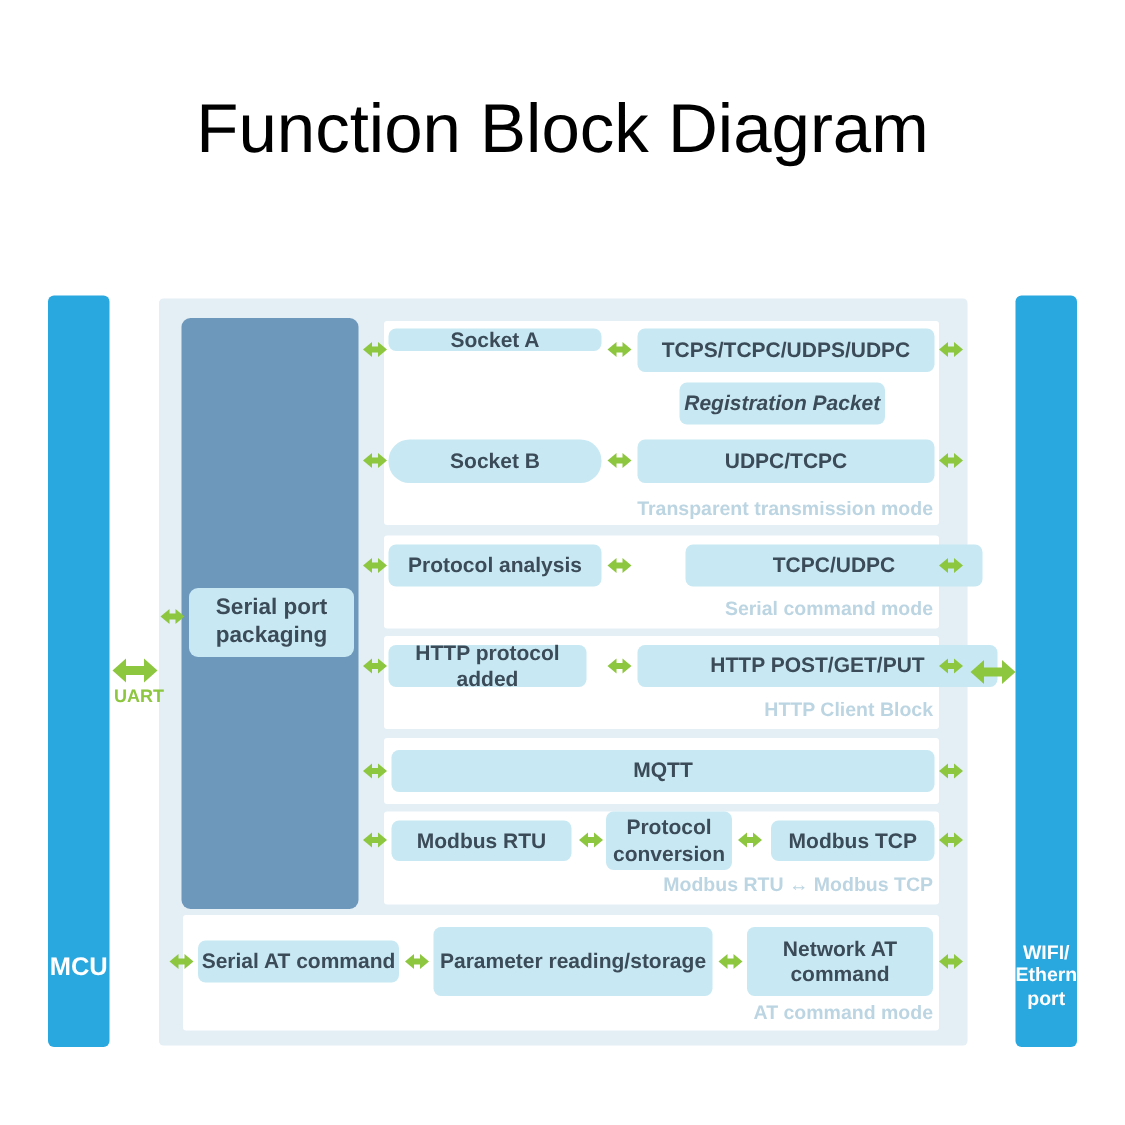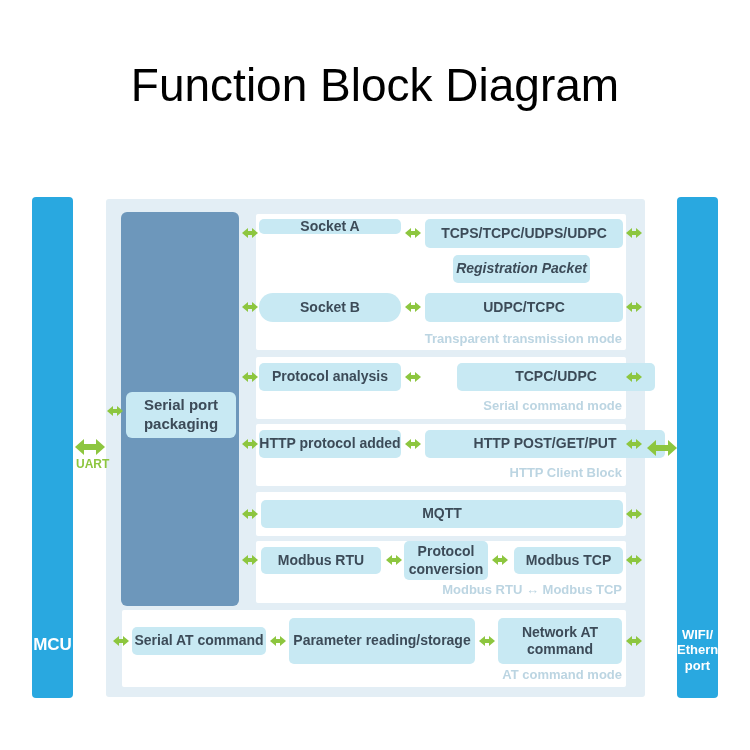--- a/index.html
+++ b/index.html
@@ -71,21 +71,21 @@
 <div class="abs box" style="left:453px;top:255px;width:137px;height:28px;font-style:italic;">Registration Packet</div>
 
 <div class="abs box" style="left:259px;top:293px;width:142px;height:29px;border-radius:14px;">Socket B</div>
 <div class="abs box" style="left:425px;top:293px;width:198px;height:29px;">UDPC/TCPC</div>
 <div class="abs modelabel" style="left:322px;top:331px;width:300px;">Transparent transmission mode</div>
 
 <div class="abs box" style="left:259px;top:363px;width:142px;height:28px;">Protocol analysis</div>
 <div class="abs box" style="left:425px;top:363px;width:198px;height:28px;margin-left:32px;">TCPC/UDPC</div>
 <div class="abs modelabel" style="left:322px;top:398px;width:300px;">Serial command mode</div>
 
-<div class="abs box" style="left:259px;top:430px;width:142px;height:28px;">HTTP protocol added</div>
+<div class="abs box" style="left:259px;top:430px;width:132px;height:28px;">HTTP protocol added</div>
 <div class="abs box" style="left:425px;top:430px;width:240px;height:28px;">HTTP POST/GET/PUT</div>
 <div class="abs modelabel" style="left:322px;top:465px;width:300px;">HTTP Client Block</div>
 
 <div class="abs box" style="left:261px;top:500px;width:362px;height:28px;">MQTT</div>
 
 <div class="abs box" style="left:261px;top:547px;width:120px;height:27px;">Modbus RTU</div>
 <div class="abs box" style="left:404px;top:541px;width:84px;height:39px;">Protocol conversion</div>
 <div class="abs box" style="left:514px;top:547px;width:109px;height:27px;">Modbus TCP</div>
 <div class="abs modelabel" style="left:322px;top:582px;width:300px;">Modbus RTU ↔ Modbus TCP</div>
 

